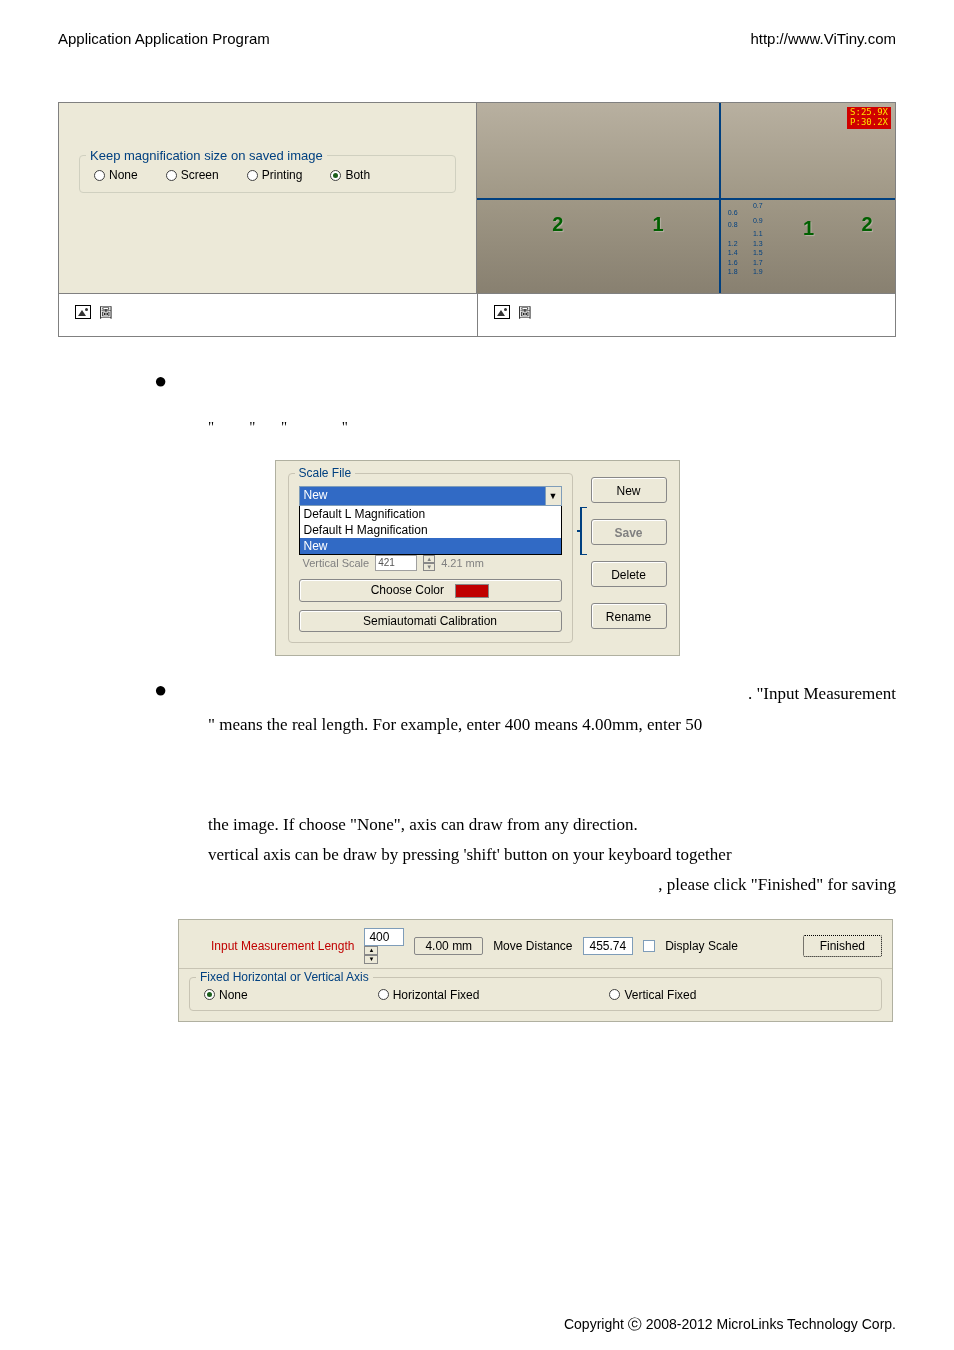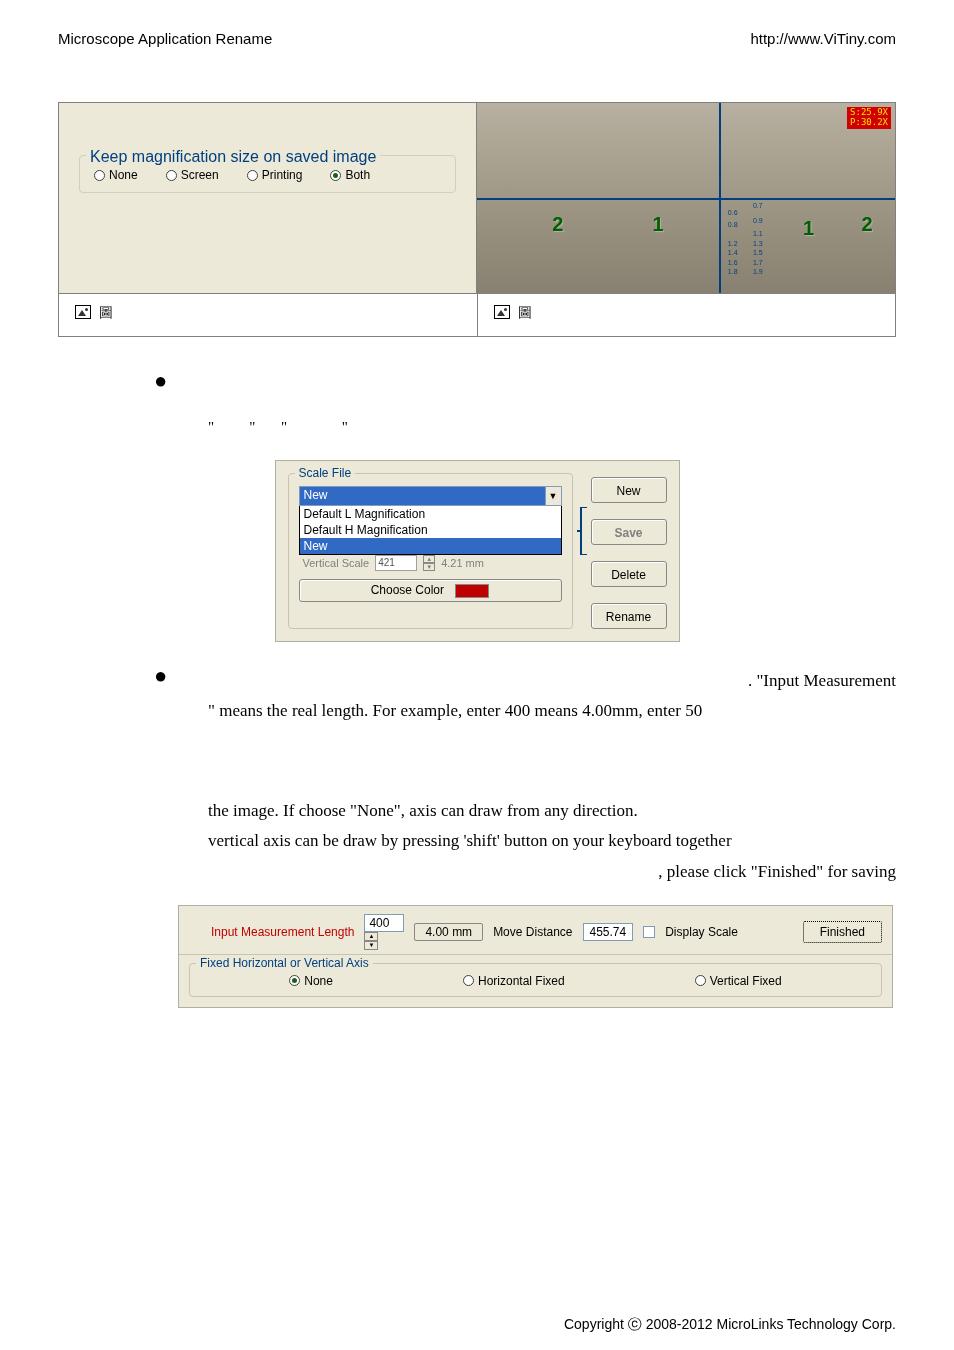--- a/index.html
+++ b/index.html
@@ -29,21 +29,21 @@
   .fig-left-inner { padding: 52px 20px 16px 20px; background: #ece9d8; height: 190px; }
   .groupbox {
     border: 1px solid #d0d0c0;
     border-radius: 4px;
     position: relative; padding: 12px 10px 10px 10px;
     background: #ece9d8;
     font-size: 12px;
   }
   .groupbox-title {
     position: absolute; top: -8px; left: 6px; background: #ece9d8;
-    padding: 0 4px; font-size: 16px; color: #004080;
+    padding: 0 4px; font-size: 13px; color: #004080;
   }
   .radio-row { display: flex; gap: 28px; padding-left: 4px; }
   .radio-item { display: flex; align-items: center; gap: 4px; font-size: 12px; }
   .radio-circle {
     width: 11px; height: 11px; border: 1px solid #404040;
     border-radius: 50%; background: #fff; position: relative;
   }
   .radio-circle.checked::after {
     content: ""; position: absolute; width: 5px; height: 5px;
     background: #1c5e1c; border-radius: 50%; top: 2px; left: 2px;
@@ -178,33 +178,32 @@
     font-size: 12px; border-radius: 2px;
   }
   .cb-bot {
     border-top: 1px solid #c8c4b4; position: relative;
   }
   .fixed-group {
     border: 1px solid #c8c4b4; border-radius: 4px;
     margin: 8px 10px 10px 10px; padding: 10px 14px 8px 14px;
     display: flex; gap: 130px; align-items: center;
     position: relative;
-    justify-content: center;
   }
   .fixed-legend { position: absolute; top: -8px; left: 6px; background: #ece9d8; padding: 0 4px; font-size: 12px; color: #004080;}
 
   .pagenum { text-align: center; font-size: 14px; position: absolute; bottom: 44px; left: 0; right: 0;}
   .copyright { position: absolute; bottom: 16px; right: 58px; font-size: 14px; text-align: center;}
 </style>
 </head>
 <body>
 
 <div class="page">
   <div class="top-header">
-    <span>Microscope Application Rename</span>
+    <span>Application Application Program</span>
     <span>http://www.ViTiny.com</span>
   </div>
 
   <div class="fig-row">
     <div class="fig-cell-left">
       <div class="fig-left-inner">
         <div class="groupbox">
           <span class="groupbox-title">Keep magnification size on saved image</span>
           <div class="radio-row">
             <label class="radio-item">
@@ -290,20 +289,21 @@
         <div class="spin-arrows">
             <div>▲</div>
             <div>▼</div>
           </div>
         <span>4.21 mm</span>
       </div>
       <div class="win-btn wide">
         <span>Choose Color</span>
         <span class="color-swatch"></span>
       </div>
+      <div class="win-btn wide">Semiautomati Calibration</div>
     </div>
     <div class="sf-right" style="position:relative;">
       <svg class="bracket-svg" width="12" height="48" style="left:-14px;top:34px" viewBox="0 0 12 48">
         <path d="M10 0 L4 0 L4 48 L10 48 M4 24 L0 24" stroke="#004080" stroke-width="2" fill="none"></path>
       </svg>
       <div class="win-btn">New</div>
       <div class="win-btn disabled">Save</div>
       <div class="win-btn">Delete</div>
       <div class="win-btn">Rename</div>
     </div>

